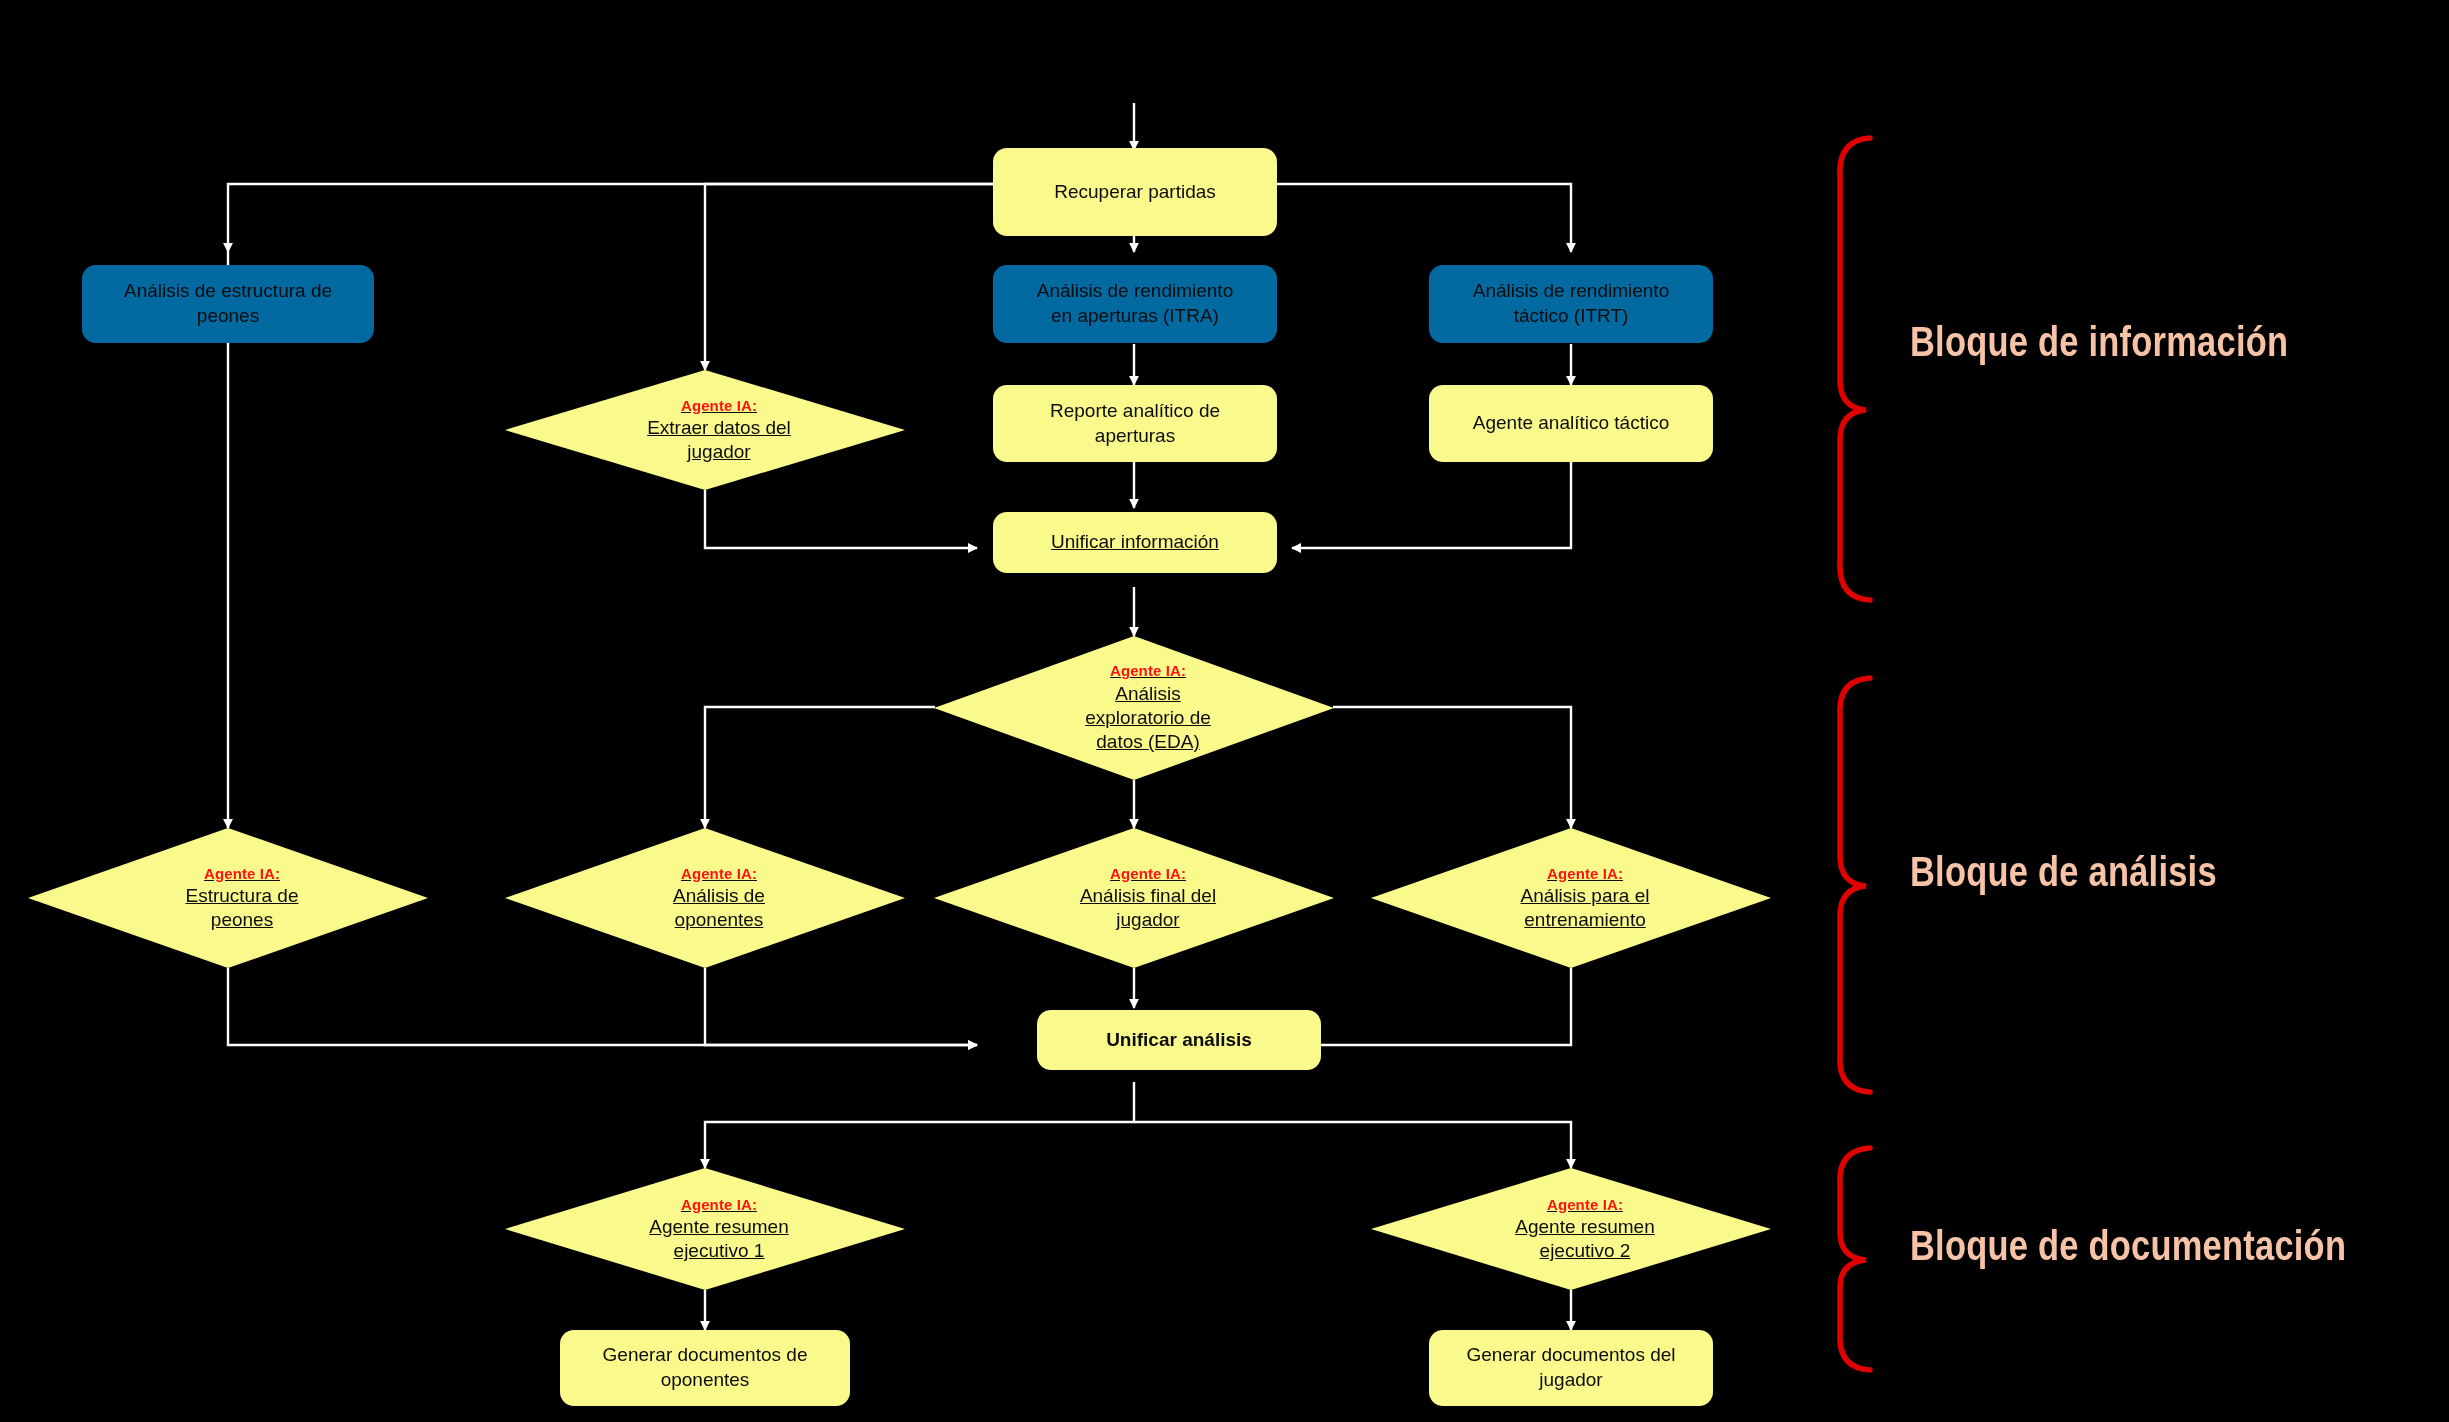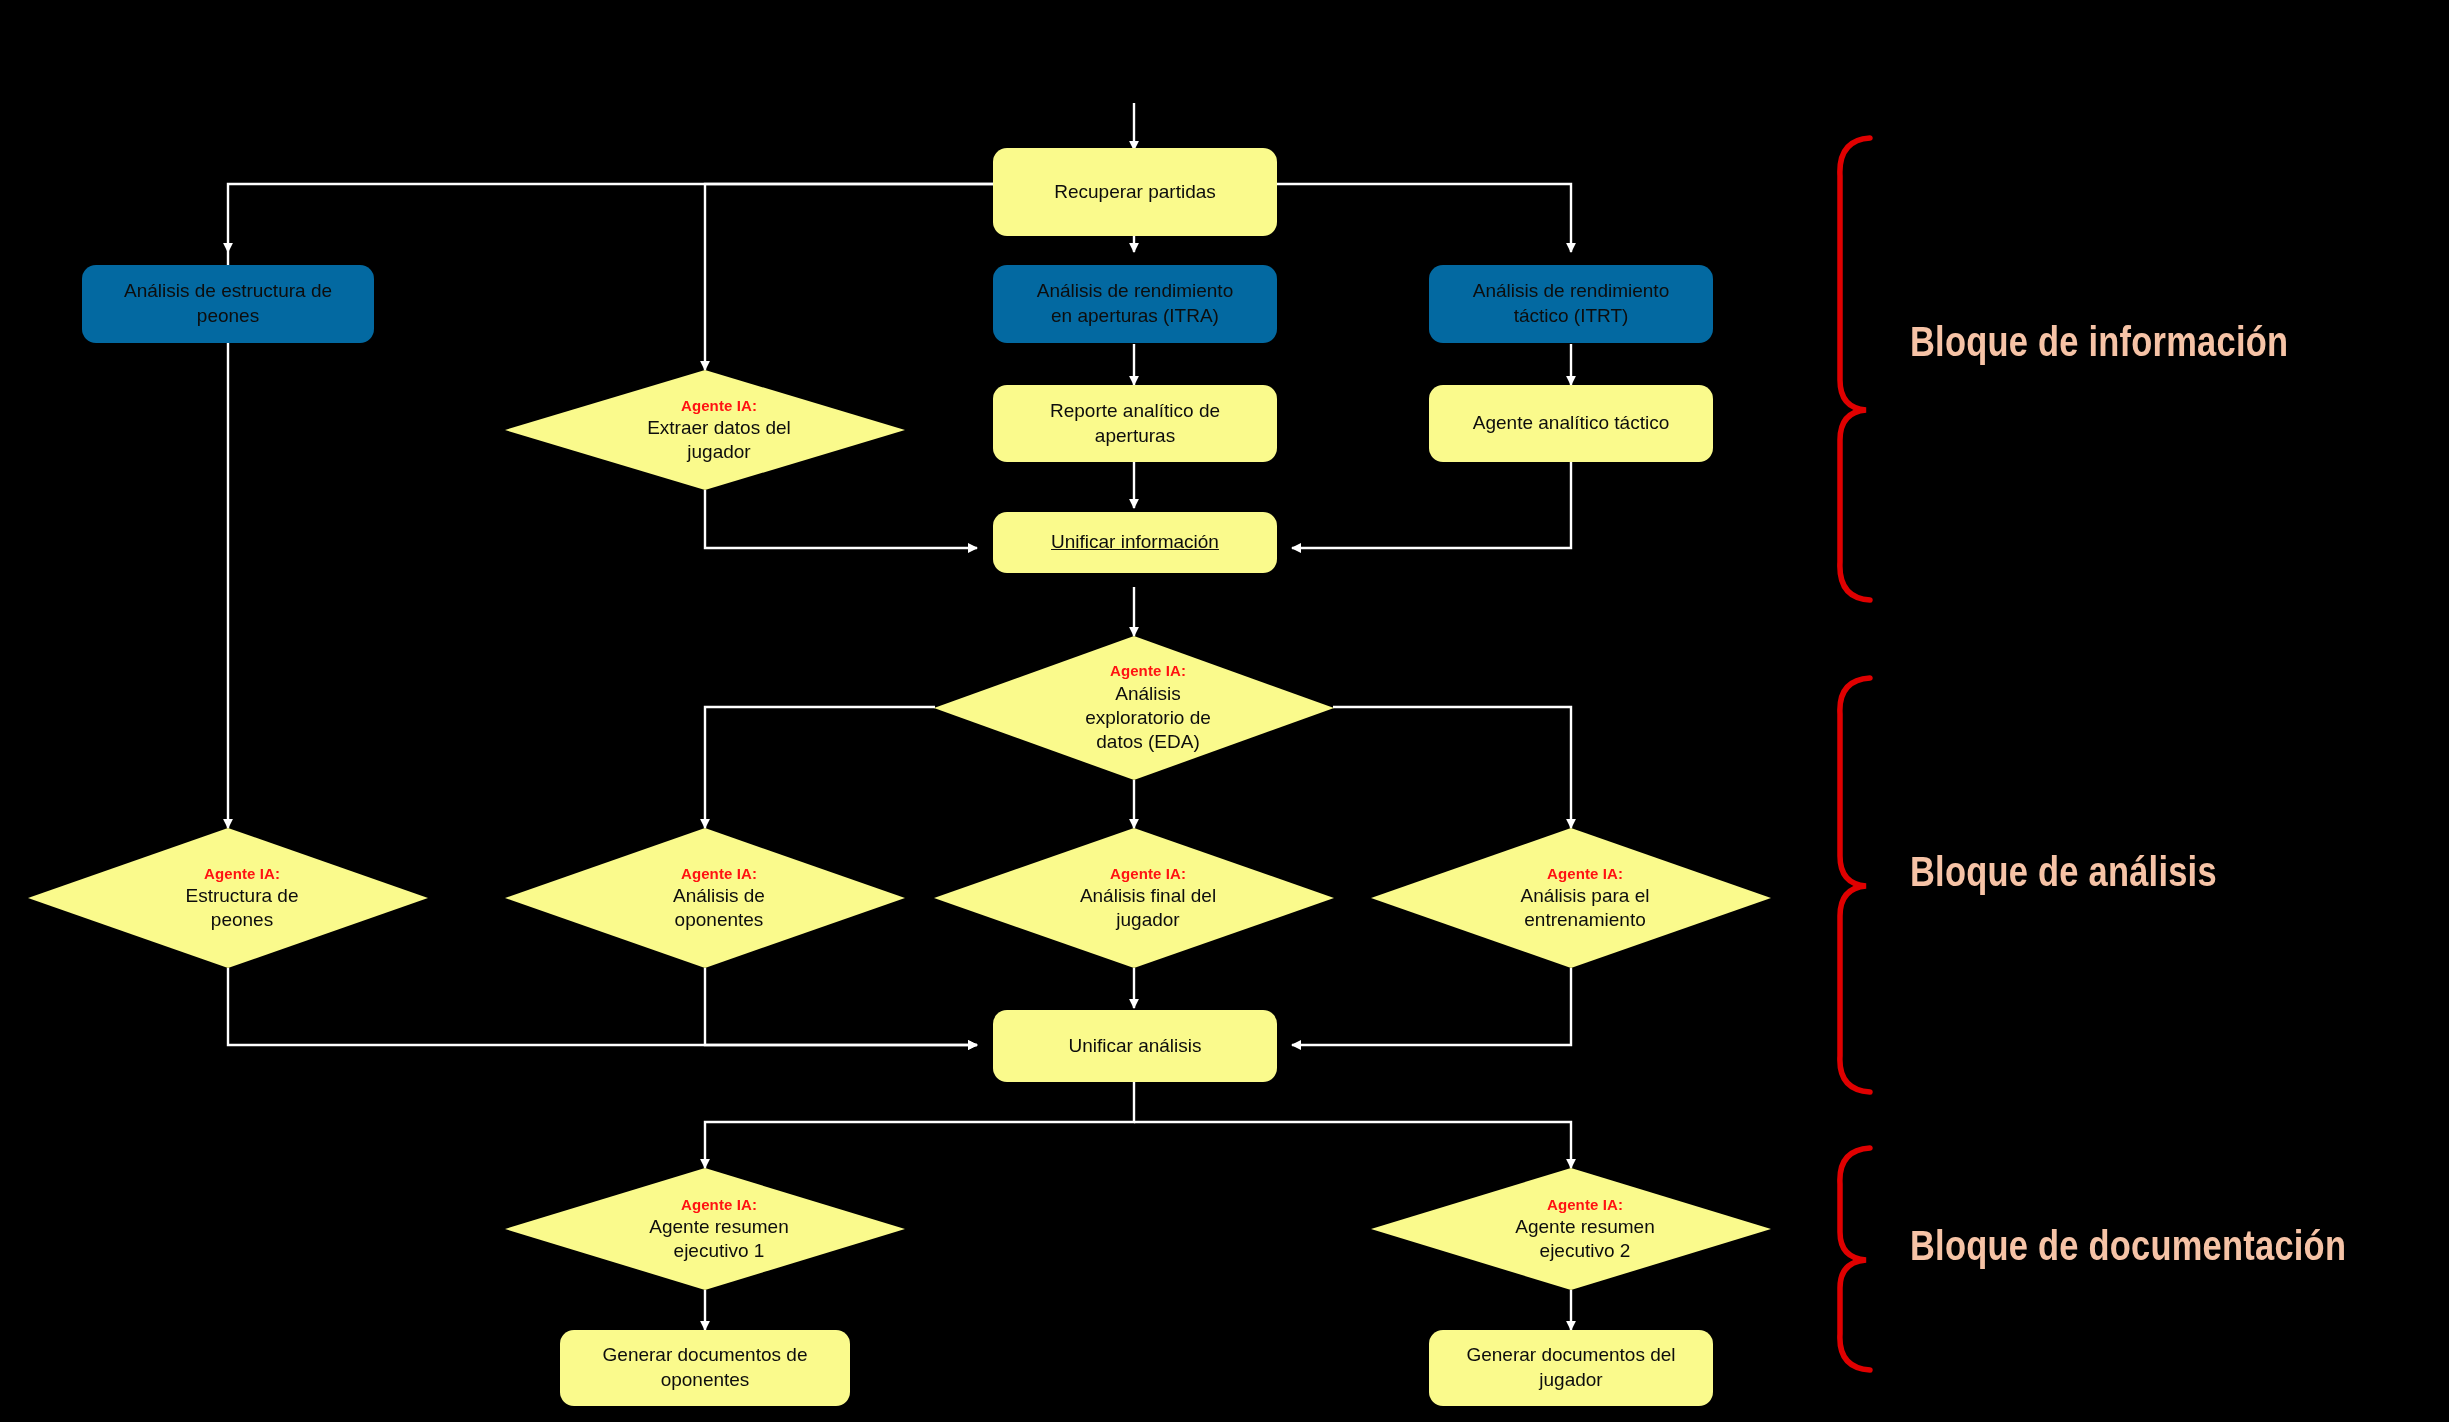--- a/index.html
+++ b/index.html
@@ -7,21 +7,21 @@
        font-family:"Liberation Sans","DejaVu Sans",sans-serif;}
   #canvas{position:absolute;inset:0;width:2449px;height:1422px;}
   svg.layer{position:absolute;left:0;top:0;width:2449px;height:1422px;pointer-events:none;}
 
   .node{position:absolute;box-sizing:border-box;display:flex;align-items:center;
         justify-content:center;text-align:center;color:#0d0d0d;}
   .box{background:#FAFA8C;border-radius:14px;}
   .box.orange{background:#0369a1;}
   .box .lbl{font-size:19px;line-height:1.3;padding:4px 12px;white-space:pre-line;}
 
-  .diamond{background:transparent;}
+  .diamond{background:transparent;text-decoration:underline;}
   .diamond .shape{position:absolute;inset:0;background:#FAFA8C;
        clip-path:polygon(50% 0%,100% 50%,50% 100%,0% 50%);}
   .diamond .txt{position:relative;z-index:2;text-align:center;line-height:1.28;
        font-size:19px;padding:0 6px;}
   .diamond .agent{display:block;color:#FF1212;font-weight:bold;font-size:15px;
        letter-spacing:.1px;margin-bottom:1px;}
   .diamond .body{display:block;white-space:pre-line;}
   .diamond.shift .txt{transform:translateX(14px);}
 
   .brace-label{position:absolute;color:#F6C3A6;font-weight:bold;
@@ -167,21 +167,21 @@
 
   <div class="node diamond shift" style="left:1371px;top:828px;width:400px;height:140px;">
     <div class="shape"></div>
     <div class="txt">
       <span class="agent">Agente IA:</span>
       <span class="body">Análisis para el
 entrenamiento</span>
     </div>
   </div>
 
-  <div class="node box" style="left:993px;top:1010px;width:284px;height:72px;">
+  <div class="node box" style="left:1037px;top:1010px;width:284px;height:60px;font-weight:bold;">
     <span class="lbl">Unificar análisis</span>
   </div>
 
   <div class="node diamond shift" style="left:505px;top:1168px;width:400px;height:122px;">
     <div class="shape"></div>
     <div class="txt">
       <span class="agent">Agente IA:</span>
       <span class="body">Agente resumen
 ejecutivo 1</span>
     </div>

